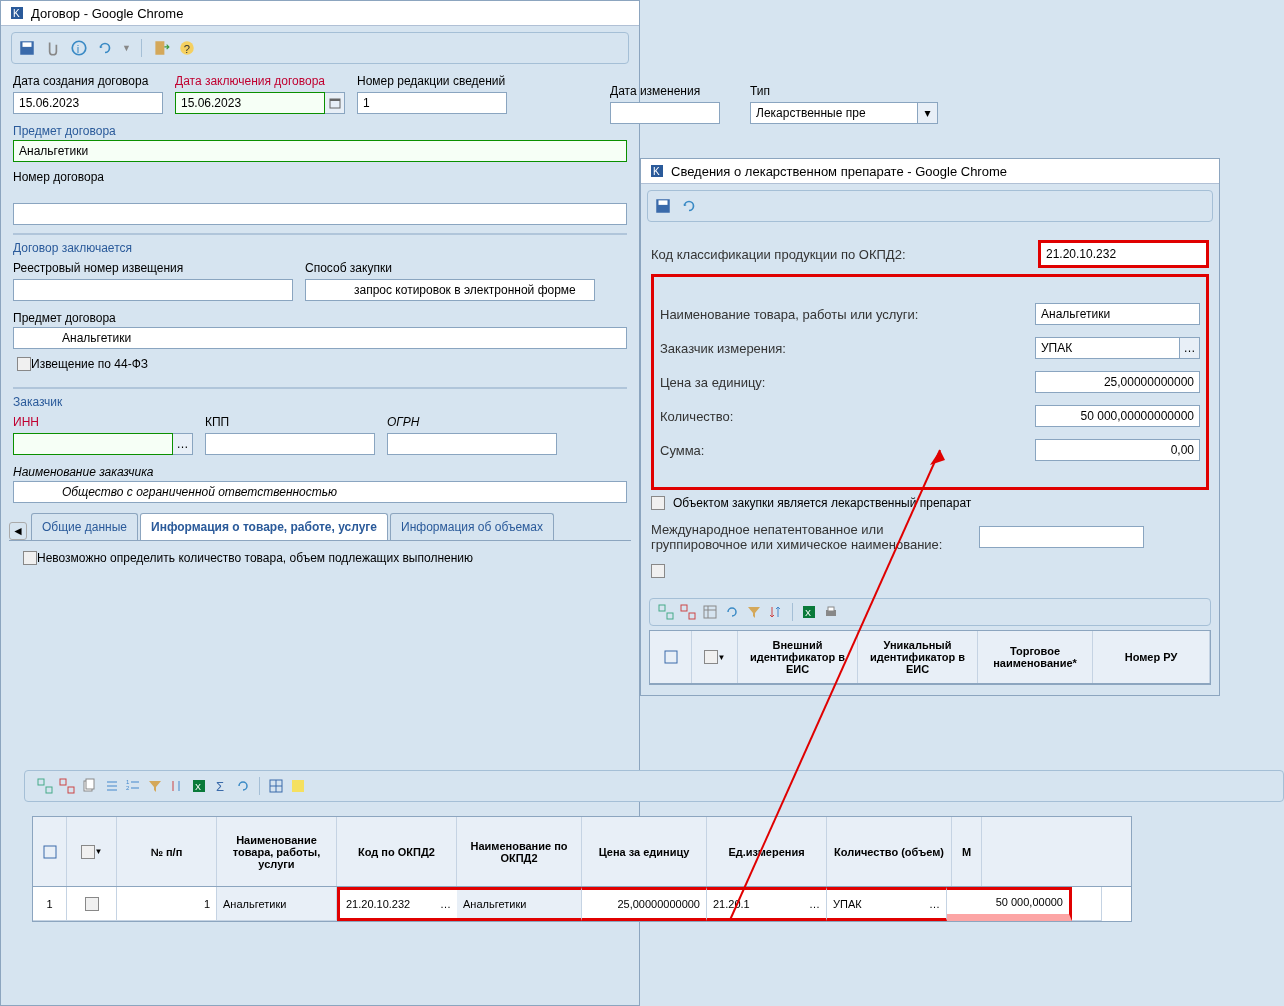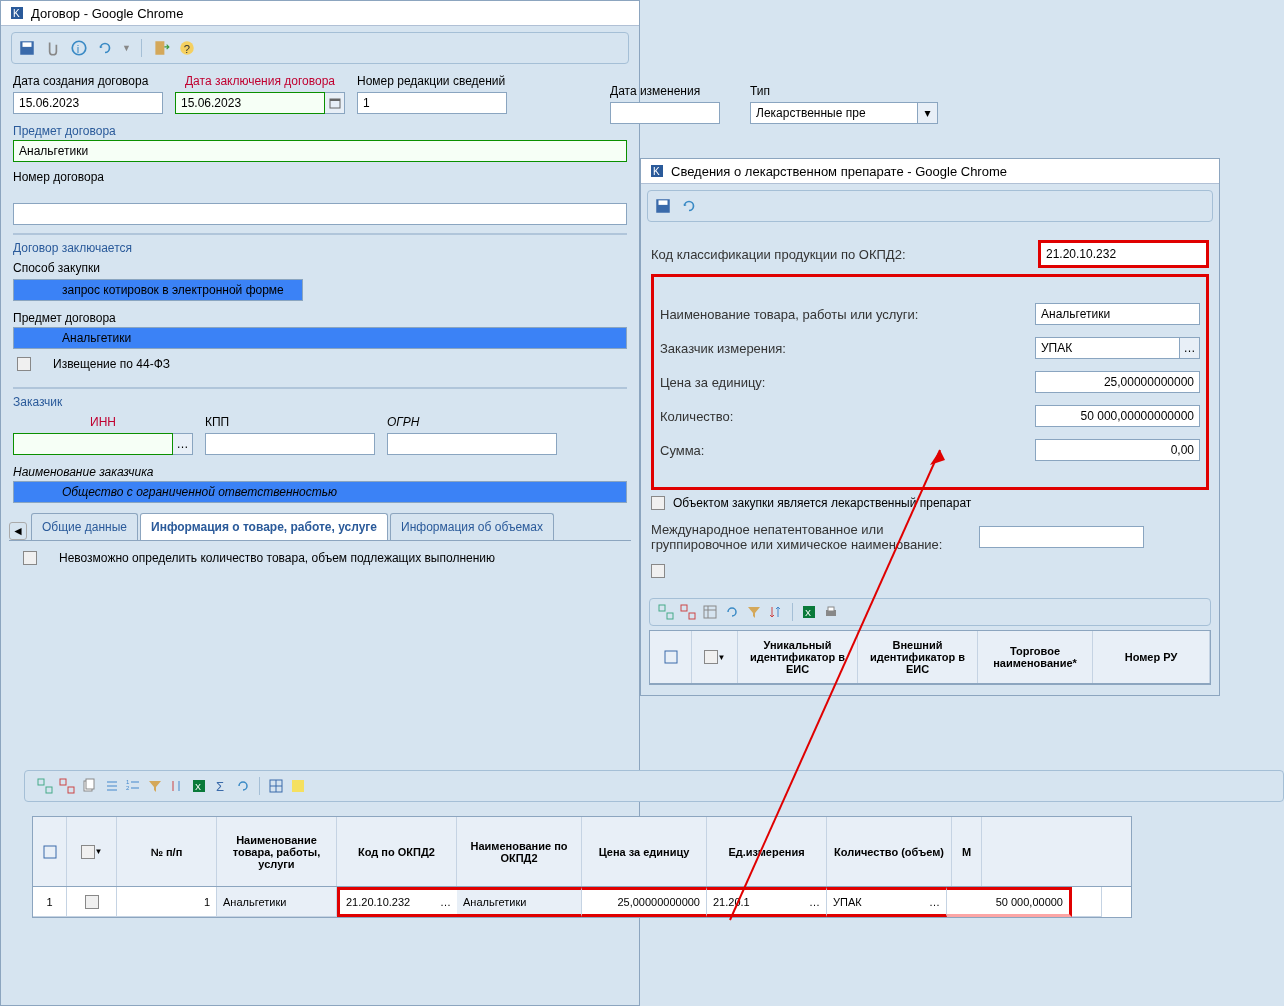--- a/index.html
+++ b/index.html
@@ -7,29 +7,29 @@
 .window { position: absolute; background: #d6e4f0; border: 1px solid #8ca5bf; }
 .win-main { top: 0; left: 0; width: 640px; height: 1006px; }
 .win-dialog { top: 158px; left: 640px; width: 580px; border: 1px solid #8ca5bf; background: #d6e4f0; }
 .titlebar { display: flex; align-items: center; padding: 4px 8px; background: #fff; border-bottom: 1px solid #b0c0d5; font-size: 13px; gap: 6px; }
 .titlebar svg { width: 16px; height: 16px; }
 .toolbar { padding: 6px; border: 1px solid #a5bfd6; border-radius: 4px; margin: 6px 10px; background: #d6e4f0; display: flex; gap: 8px; align-items: center; }
 .toolbar-icon { width: 18px; height: 18px; display: inline-block; }
 .form-row { display: flex; gap: 12px; padding: 4px 12px; align-items: flex-start; }
 .form-field { display: flex; flex-direction: column; gap: 2px; }
 .label { font-size: 12px; padding-bottom: 2px; }
-.label.required { color: #c00030; font-weight: 500; text-align: center; }
+.label.required { color: #c00030; font-weight: 500; }
 .section-label { color: #2a5a9a; font-weight: 500; padding: 6px 12px 2px; }
 .input { border: 1px solid #8aa5c0; background: #fff; padding: 3px 5px; font-size: 12px; height: 22px; }
 .input.err { border: 1px solid #0a9000; background: #f6fff6; }
-.input.ro { background: #3b82f6; padding-left: 48px; }
+.input.ro { background: #ffffff; padding-left: 48px; }
 .input-wrap { display: flex; align-items: stretch; }
 .picker-btn { width: 20px; border: 1px solid #8aa5c0; border-left: none; background: #e8eff7; display: flex; align-items: center; justify-content: center; cursor: pointer; }
 .section-divider { border-top: 2px solid #b0c5da; margin: 8px 12px 0; }
-.checkbox-row { display: flex; align-items: center; gap: 22px; padding: 8px 16px; }
+.checkbox-row { display: flex; align-items: center; gap: 0; padding: 8px 16px; }
 .checkbox { width: 14px; height: 14px; border: 1px solid #888; background: #f0f0f0; }
 .tabs { display: flex; border-bottom: 1px solid #8ca5bf; margin: 10px 8px 0; align-items: flex-end; }
 .tab { padding: 6px 10px; border: 1px solid #8ca5bf; border-bottom: none; background: #d6e4f0; margin-right: 2px; font-size: 12px; color: #2a5a9a; cursor: pointer; border-radius: 3px 3px 0 0; }
 .tab.active { background: #fff; font-weight: bold; }
 .tab-nav { width: 18px; height: 18px; display: flex; align-items: center; justify-content: center; border: 1px solid #aaa; border-radius: 3px; margin-right: 4px; cursor: pointer; }
 .grid-toolbar { display: flex; gap: 6px; padding: 6px 12px; border: 1px solid #a5bfd6; border-radius: 4px; margin: 10px 12px 0; background: #d6e4f0; align-items: center; }
 .grid-toolbar.small { margin: 8px 8px 0; padding: 4px 8px; }
 .gt-icon { width: 16px; height: 16px; }
 .sep { width: 1px; height: 18px; background: #a5bfd6; margin: 0 2px; }
 .grid { margin: 6px 12px; border: 1px solid #8ca5bf; background: #fff; }
@@ -111,20 +111,24 @@
   <div class="section-label required">Предмет договора</div>
   <div style="padding:0 12px"><input class="input err" style="width: 100%;" value="Анальгетики"></div>
 
   <div class="label" style="padding:8px 12px 19px">Номер договора</div>
   <div style="padding:0 12px"><input class="input" style="width: 100%;"></div>
 
   <div class="section-divider"></div>
   <div class="section-label">Договор заключается</div>
   <div class="form-row">
     <div class="form-field">
+      <span class="label">Реестровый номер извещения</span>
+      <input class="input" style="width: 280px;">
+    </div>
+    <div class="form-field">
       <span class="label">Способ закупки</span>
       <input class="input ro" style="width: 290px;" readonly="" value="запрос котировок в электронной форме">
     </div>
   </div>
 
   <div class="label" style="padding:6px 12px 2px">Предмет договора</div>
   <div style="padding:0 12px"><input class="input ro" style="width: 100%;" readonly="" value="Анальгетики"></div>
 
   <div class="checkbox-row">
     <div class="checkbox"></div>
@@ -282,22 +286,22 @@
     <div class="grid-head">
       <div class="grid-cell" style="width:42px">
           <svg width="16" height="16">
             <rect x="2" y="2" width="12" height="12" fill="none" stroke="#3a6aaa"></rect>
           </svg>
         </div>
       <div class="grid-cell" style="width:46px">
           <div class="checkbox"></div>
           <span style="font-size:8px">▼</span>
         </div>
+      <div class="grid-cell" style="width:120px">Внешний идентификатор в ЕИС</div>
       <div class="grid-cell" style="width:120px">Уникальный идентификатор в ЕИС</div>
-      <div class="grid-cell" style="width:120px">Внешний идентификатор в ЕИС</div>
       <div class="grid-cell" style="width:115px">Торговое наименование*</div>
       <div class="grid-cell" style="flex:1">Номер РУ</div>
     </div>
   </div>
 </div>
 
 <div class="grid-toolbar bottom-panel">
   <svg class="gt-icon" viewBox="0 0 16 16">
       <rect x="1" y="1" width="6" height="6" fill="none" stroke="#4a8"></rect>
       <rect x="9" y="9" width="6" height="6" fill="none" stroke="#4a8"></rect>
@@ -383,21 +387,21 @@
     <div class="grid-cell" style="width:125px;justify-content:flex-start;background:#e8eff7;border-top:3px solid #e00000;border-bottom:3px solid #e00000">Анальгетики</div>
     <div class="grid-cell" style="width:125px;justify-content:flex-end;border-top:3px solid #e00000;border-bottom:3px solid #e00000">25,00000000000</div>
     <div class="grid-cell" style="width:120px;justify-content:flex-start;border-top:3px solid #e00000;border-bottom:3px solid #e00000">
         <span>21.20.1</span>
         <span style="margin-left:auto">…</span>
       </div>
     <div class="grid-cell" style="width:120px;justify-content:flex-start;border-top:3px solid #e00000;border-bottom:3px solid #e00000">
         <span>УПАК</span>
         <span style="margin-left:auto">…</span>
       </div>
-    <div class="grid-cell" style="width:125px;justify-content:flex-end;border-top:3px solid #e00000;border-bottom:3px solid #fca5a5;border-right:3px solid #e00000">50 000,00000</div>
+    <div class="grid-cell" style="width:125px;justify-content:flex-end;border-top:3px solid #e00000;border-bottom:7px solid #fca5a5;border-right:3px solid #e00000">50 000,00000</div>
     <div class="grid-cell" style="width:30px"></div>
   </div>
 </div>
 
 <svg class="arrow-overlay" style="top:430px;left:690px;width:280px;height:510px">
   <line x1="40" y1="490" x2="250" y2="20" stroke="#e00000" stroke-width="2"></line>
   <path d="M250 20 L240 35 L255 30 Z" fill="#e00000"></path>
 </svg>
 
 </body></html>

